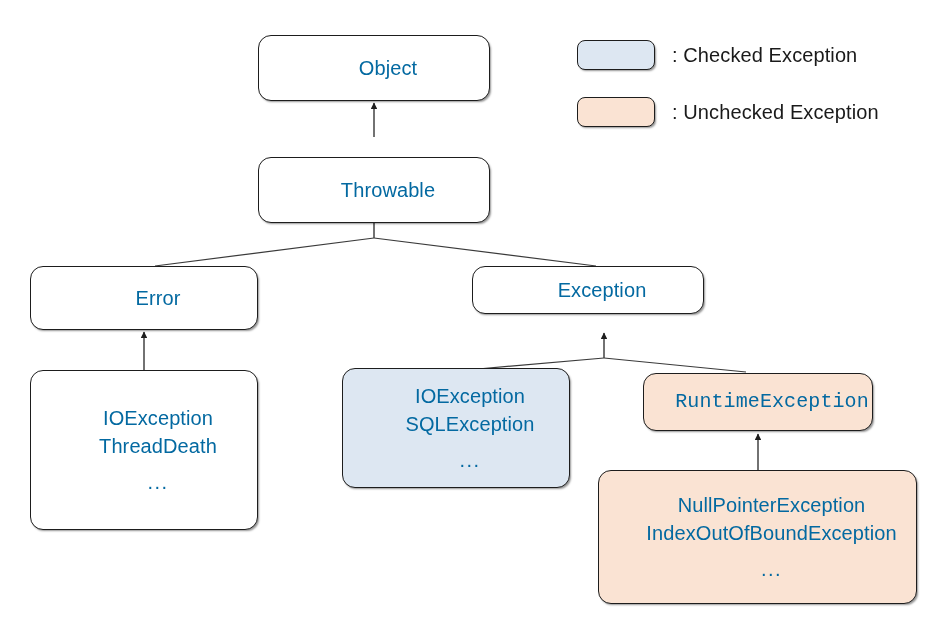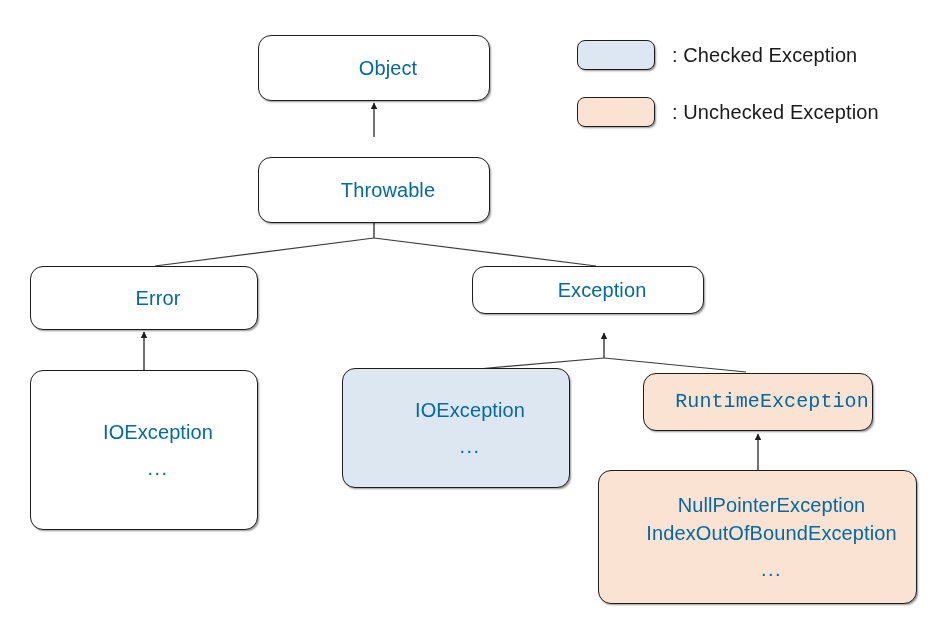--- a/index.html
+++ b/index.html
@@ -125,25 +125,27 @@
   <div class="node" style="left:30px; top:266px; width:228px; height:64px;">
     <span class="line">Error</span>
   </div>
 
   <div class="node" style="left:472px; top:266px; width:232px; height:48px;">
     <span class="line">Exception</span>
   </div>
 
   <div class="node" style="left:30px; top:370px; width:228px; height:160px;">
     <span class="line">IOException</span>
+    <span class="line">ThreadDeath</span>
     <span class="line dots">...</span>
   </div>
 
   <div class="node checked" style="left:342px; top:368px; width:228px; height:120px;">
     <span class="line">IOException</span>
+    <span class="line">SQLException</span>
     <span class="line dots">...</span>
   </div>
 
   <div class="node unchecked" style="left:643px; top:373px; width:230px; height:58px;font-family:Liberation Mono, monospace;">
     <span class="line">RuntimeException</span>
   </div>
 
   <div class="node unchecked" style="left:598px; top:470px; width:319px; height:134px;">
     <span class="line">NullPointerException</span>
     <span class="line">IndexOutOfBoundException</span>

